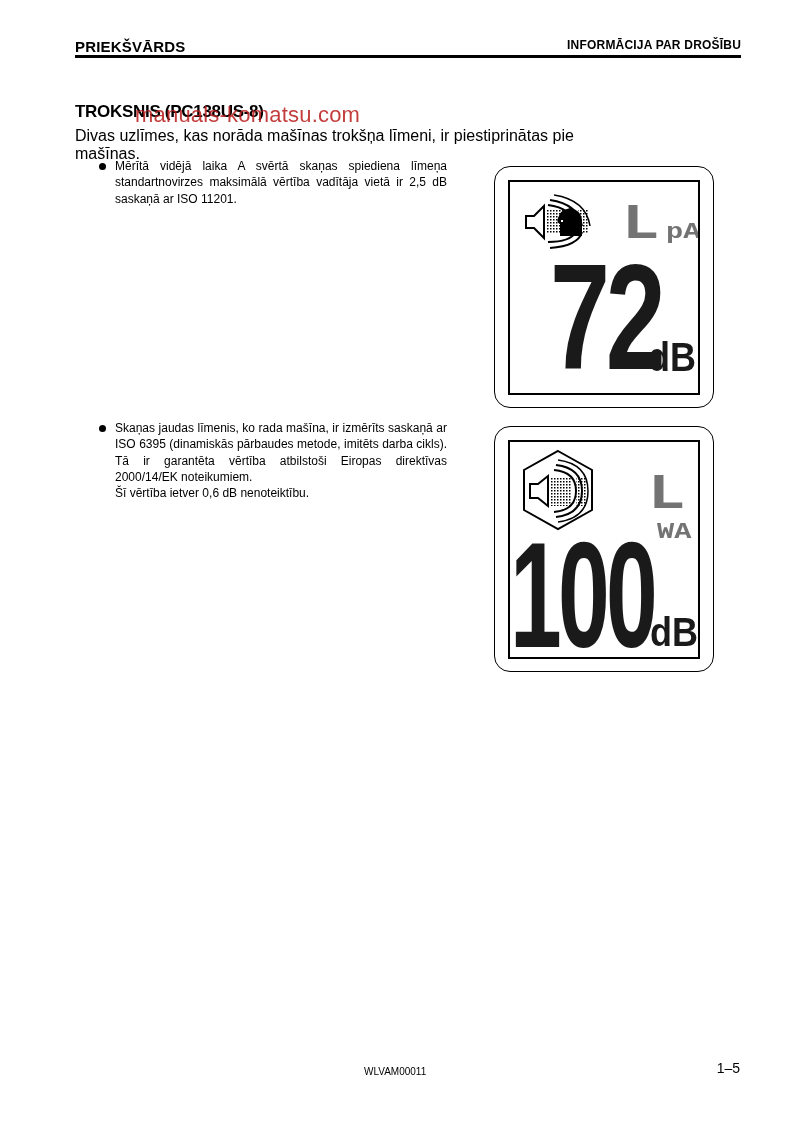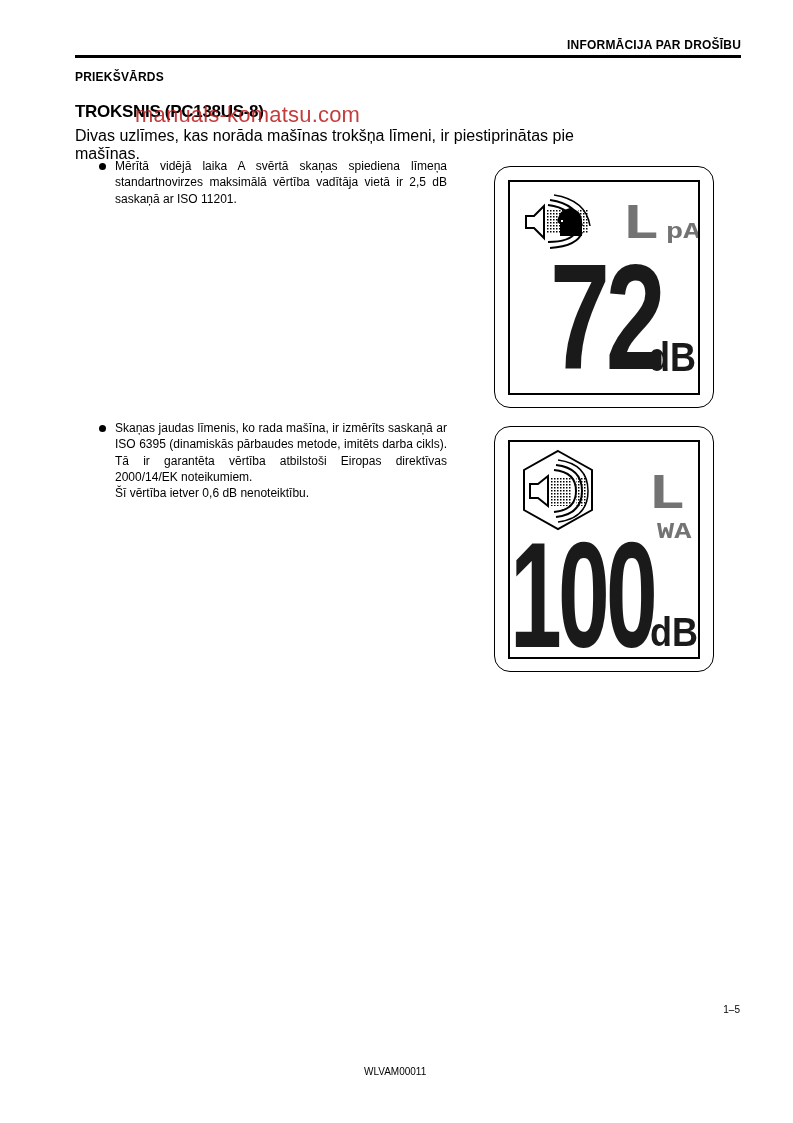--- a/index.html
+++ b/index.html
@@ -1,18 +1,18 @@
 <!DOCTYPE html>
 <html><head>
   <meta charset="utf-8">
   <style>
     html, body { margin: 0; padding: 0; background: #ffffff; }
     body { width: 793px; height: 1123px; position: relative; overflow: hidden; font-family: "Liberation Sans", sans-serif; color: #000; }
     .header { position: absolute; left: 75px; top: 38px; width: 666px; height: 20px; }
-    .header .left { position: absolute; left: 0; top: 0; font-weight: bold; font-size: 12px; letter-spacing: 0.2px; margin-top: 32px; }
+    .header .left { position: absolute; left: 0; top: 0; font-weight: bold; font-size: 15px; letter-spacing: 0.2px; }
     .header .right { position: absolute; right: 0; top: 0; font-weight: bold; font-size: 12px; letter-spacing: 0.2px; }
     .header-rule { position: absolute; left: 75px; top: 55px; width: 666px; height: 3px; background: #000; }
 
     .title-wrap { position: absolute; left: 75px; top: 100px; height: 24px; width: 400px; }
     .title { position: absolute; left: 0; top: 2px; font-weight: bold; font-size: 17px; letter-spacing: -0.3px; }
     .watermark { position: absolute; left: 40px; top: 2px; font-size: 22px; color: #b91c1c; opacity: 0.85; letter-spacing: 0.2px; margin-left: 20px; }
 
     .intro { position: absolute; left: 75px; top: 127px; font-size: 16px; width: 500px; }
 
     .bullet { position: absolute; left: 99px; width: 348px; font-size: 12px; line-height: 16.3px; }
@@ -28,21 +28,21 @@
     .sign2 { top: 426px; height: 246px; }
 
     .label-L { position: absolute; font-family: Liberation Mono, monospace; font-weight: bold; color: #737373; }
     .bigL { font-size: 50px; line-height: 50px; transform: scaleX(1.25); transform-origin: left bottom; display: inline-block; }
     .subL { font-size: 22px; font-weight: bold; display: inline-block; transform: scaleX(1.3); transform-origin: left bottom; }
 
     .big-num { position: absolute; font-weight: bold; font-family: "Liberation Sans", sans-serif; color: #1a1a1a; transform-origin: left top; letter-spacing: -6px; }
     .unit { position: absolute; font-weight: bold; font-family: "Liberation Sans", sans-serif; color: #1a1a1a; transform-origin: left top; }
 
     .footer-code { position: absolute; left: 364px; top: 1066px; font-size: 10px; }
-    .footer-page { position: absolute; right: 53px; top: 1004px; font-size: 10px; }
+    .footer-page { position: absolute; right: 53px; top: 1060px; font-size: 14px; }
   </style>
 </head>
 <body>
 
 <div class="header">
   <span class="left">PRIEKŠVĀRDS</span>
   <span class="right">INFORMĀCIJA PAR DROŠĪBU</span>
 </div>
 <div class="header-rule"></div>
 

